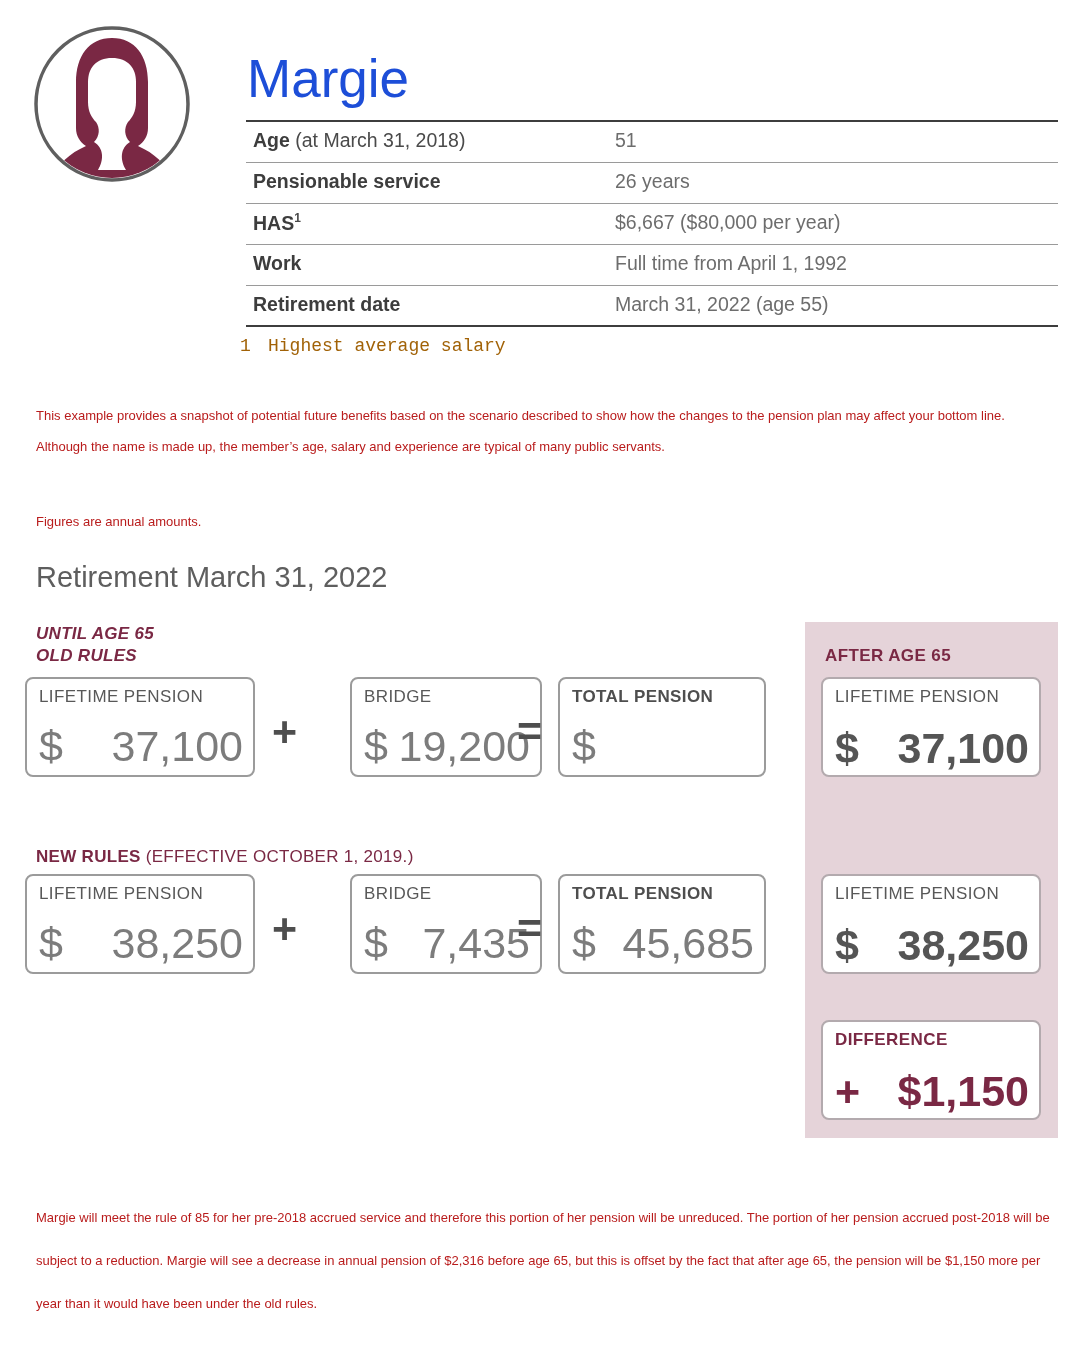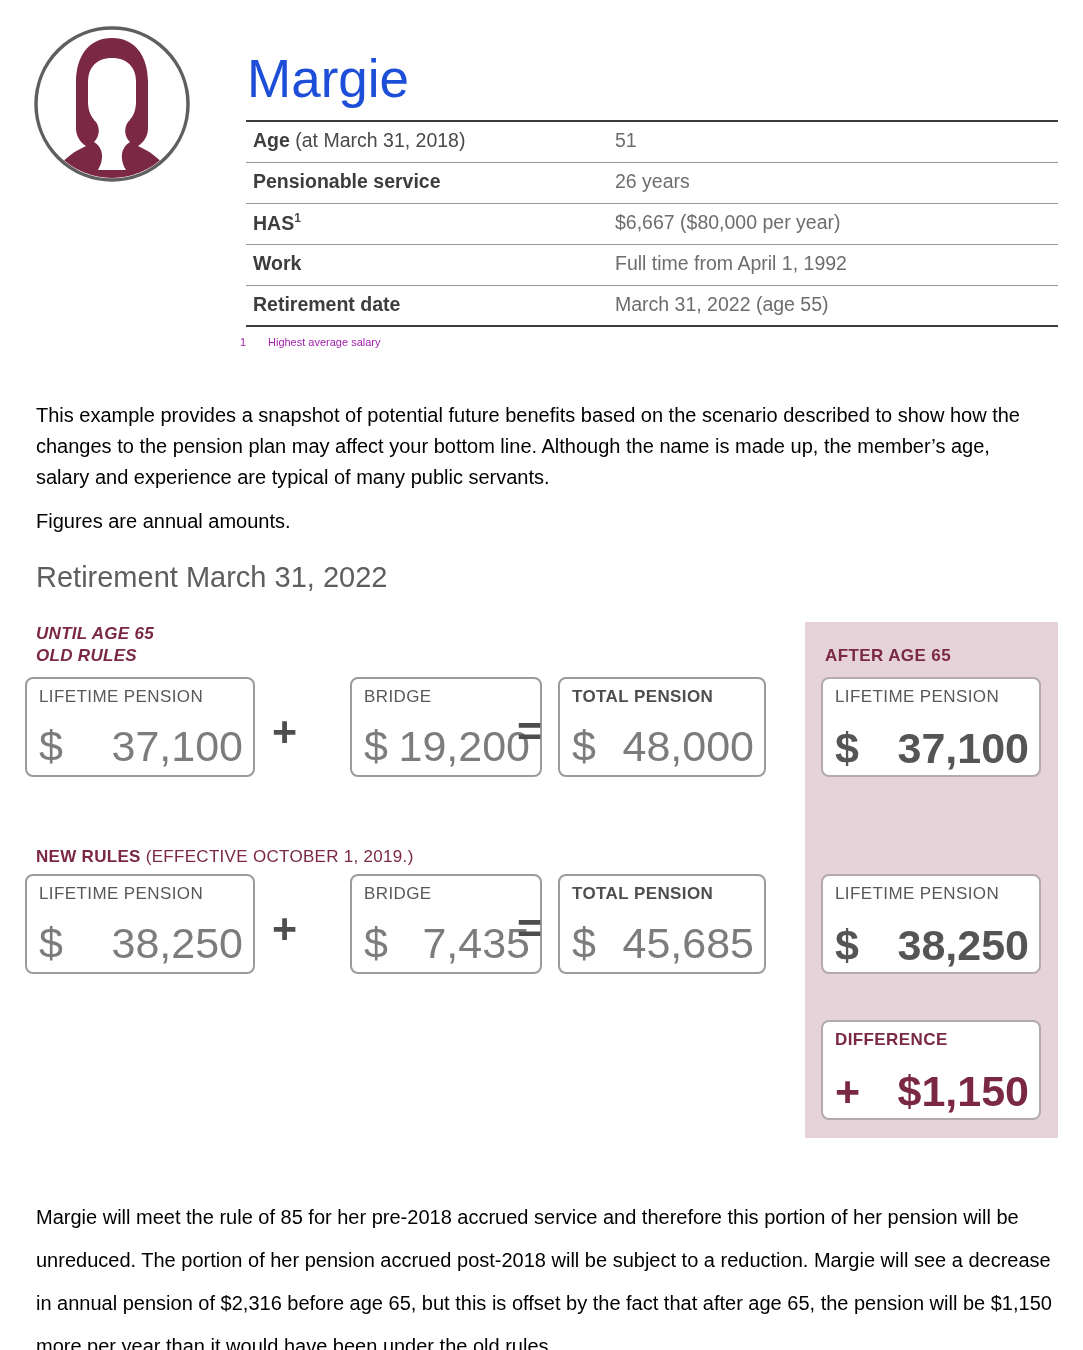--- a/index.html
+++ b/index.html
@@ -59,31 +59,32 @@
     padding-left: 7px;
     color: #4a4a4a;
   }
   .facts .k b { font-weight: 700; color: #3d3d3d; }
   .facts .k sup { font-size: 12px; vertical-align: super; font-weight: 700;}
   .facts .v { color: #6d6d6d; padding-left: 2px; }
 
   .footnote {
     position: absolute;
     left: 240px; top: 336px;
-    font-size: 11px;
-    color: #a21caf;
+    font-size: 18px;
+    color: #a16207;
+    font-family: Liberation Mono, monospace;
   }
   .footnote .num { display: inline-block; width: 28px; }
 
   
   .para {
     position: absolute;
-    font-size: 20px;
+    font-size: 13px;
     line-height: 31px;
-    color: #000000;
+    color: #b91c1c;
   }
   .para-1 { left: 36px; top: 400px; width: 1010px; }
   .para-2 { left: 36px; top: 506px; width: 1010px; }
   .para-3 { left: 36px; top: 1176px; width: 1024px; line-height: 43px; margin-top: 20px; }
 
   .section-title {
     position: absolute;
     left: 36px; top: 561px;
     font-size: 29px;
     font-weight: 500;
@@ -275,21 +276,21 @@
 
   <div class="box box-b">
     <div class="cap">BRIDGE</div>
     <div class="amt"><span class="cur">$</span><span>19,200</span></div>
   </div>
 
   <div class="op op-eq">=</div>
 
   <div class="box box-c">
     <div class="cap bold">TOTAL PENSION</div>
-    <div class="amt"><span class="cur">$</span><span>48,000</span></div>
+    <div class="amt"><span class="cur">$</span></div>
   </div>
 </div>
 
 <div class="rules-label lbl-new">
   <span>NEW RULES</span><span class="reg"> (EFFECTIVE OCTOBER 1, 2019.)</span>
 </div>
 
 <div class="calc-row row-new">
   <div class="box box-a">
     <div class="cap">LIFETIME PENSION</div>

